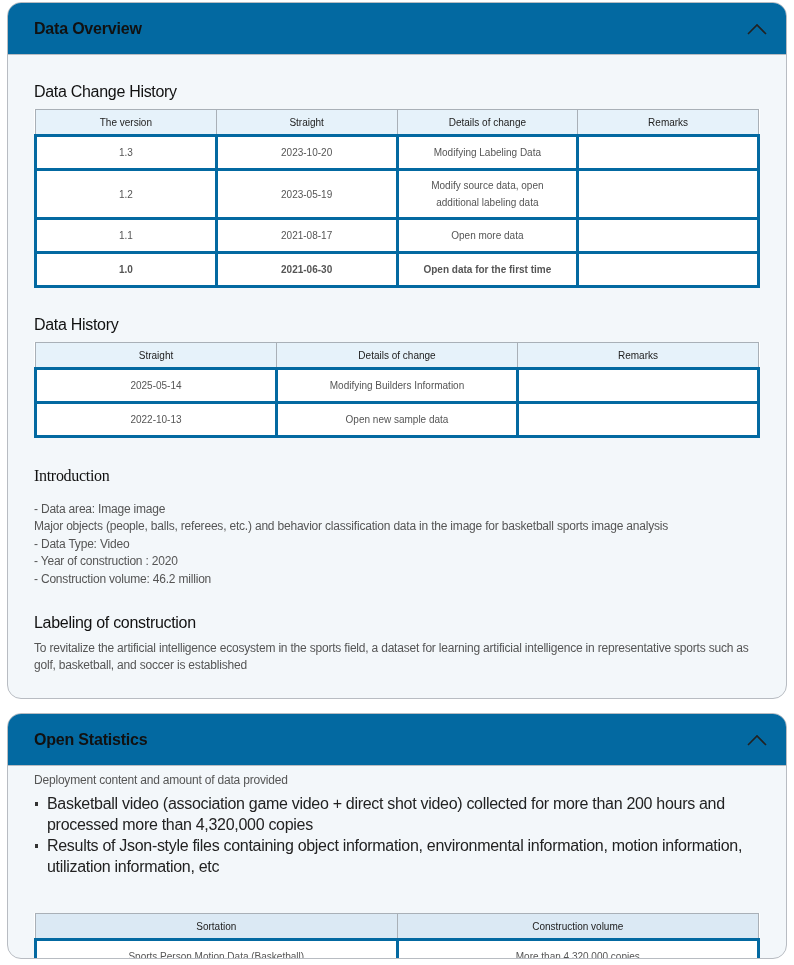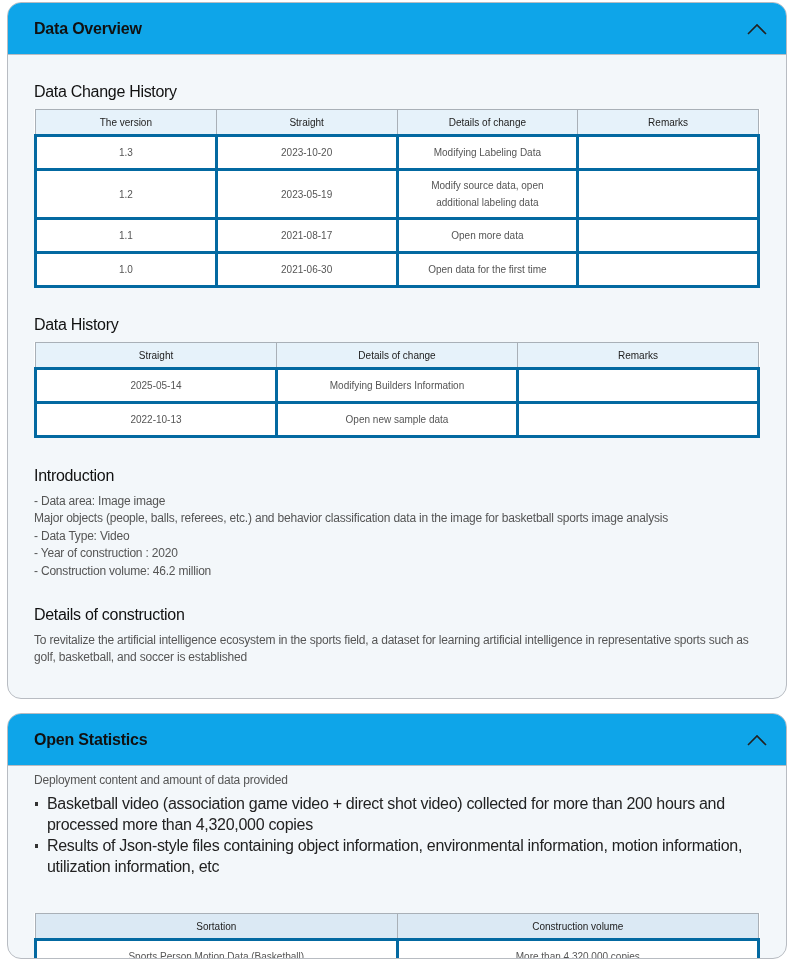--- a/index.html
+++ b/index.html
@@ -9,21 +9,21 @@
   .panel {
     position: absolute;
     left: 7px;
     width: 780px;
     border: 1px solid #b8bcc2;
     border-radius: 14px;
     background: #f3f7fa;
     overflow: hidden;
   }
   .panel-header {
-    background: #0ea5e9;
+    background: #0369a1;
     height: 52px;
     border-bottom: 1px solid #b8bcc2;
     display: flex;
     align-items: center;
     justify-content: space-between;
     padding: 0 18px 0 26px;
   }
   .panel-title {
     font-size: 16px;
     font-weight: bold;
@@ -129,21 +129,21 @@
           <td>2023-05-19</td>
           <td>Modify source data, open additional labeling data</td>
           <td></td>
         </tr>
         <tr style="height:34px;">
           <td>1.1</td>
           <td>2021-08-17</td>
           <td>Open more data</td>
           <td></td>
         </tr>
-        <tr style="height:34px;">
+        <tr style="height:34px;font-weight:bold;">
           <td>1.0</td>
           <td>2021-06-30</td>
           <td>Open data for the first time</td>
           <td></td>
         </tr>
       </tbody>
     </table>
 
     <div class="section-title" style="margin-top:28px; margin-bottom:8px;">Data History</div>
     <table class="grid">
@@ -161,30 +161,30 @@
           <td></td>
         </tr>
         <tr style="height:34px;">
           <td>2022-10-13</td>
           <td>Open new sample data</td>
           <td></td>
         </tr>
       </tbody>
     </table>
 
-    <div class="section-title" style="margin-top:29px; margin-bottom:8px;">Introduction</div>
+    <div class="section-title" style="margin-top:29px; margin-bottom:16px;font-family:Liberation Serif, serif;">Introduction</div>
     <div class="intro-text">
       <div>- Data area: Image image</div>
       <div>Major objects (people, balls, referees, etc.) and behavior classification data in the image for basketball sports image analysis</div>
       <div>- Data Type: Video</div>
       <div>- Year of construction : 2020</div>
       <div>- Construction volume: 46.2 million</div>
     </div>
 
-    <div class="section-title" style="margin-top:26px; margin-bottom:8px;">Details of construction</div>
+    <div class="section-title" style="margin-top:26px; margin-bottom:8px;">Labeling of construction</div>
     <div class="intro-text">To revitalize the artificial intelligence ecosystem in the sports field, a dataset for learning artificial intelligence in representative sports such as golf, basketball, and soccer is established</div>
   </div>
 </div>
 
 <div class="panel" style="top:713px; height:246px;">
   <div class="panel-header">
     <span class="panel-title">Open Statistics</span>
     <span class="chevron">
       <svg width="20" height="12" viewBox="0 0 20 12">
           <polyline points="1,11 10,2 19,11" fill="none" stroke="#222" stroke-width="1.6"></polyline>

